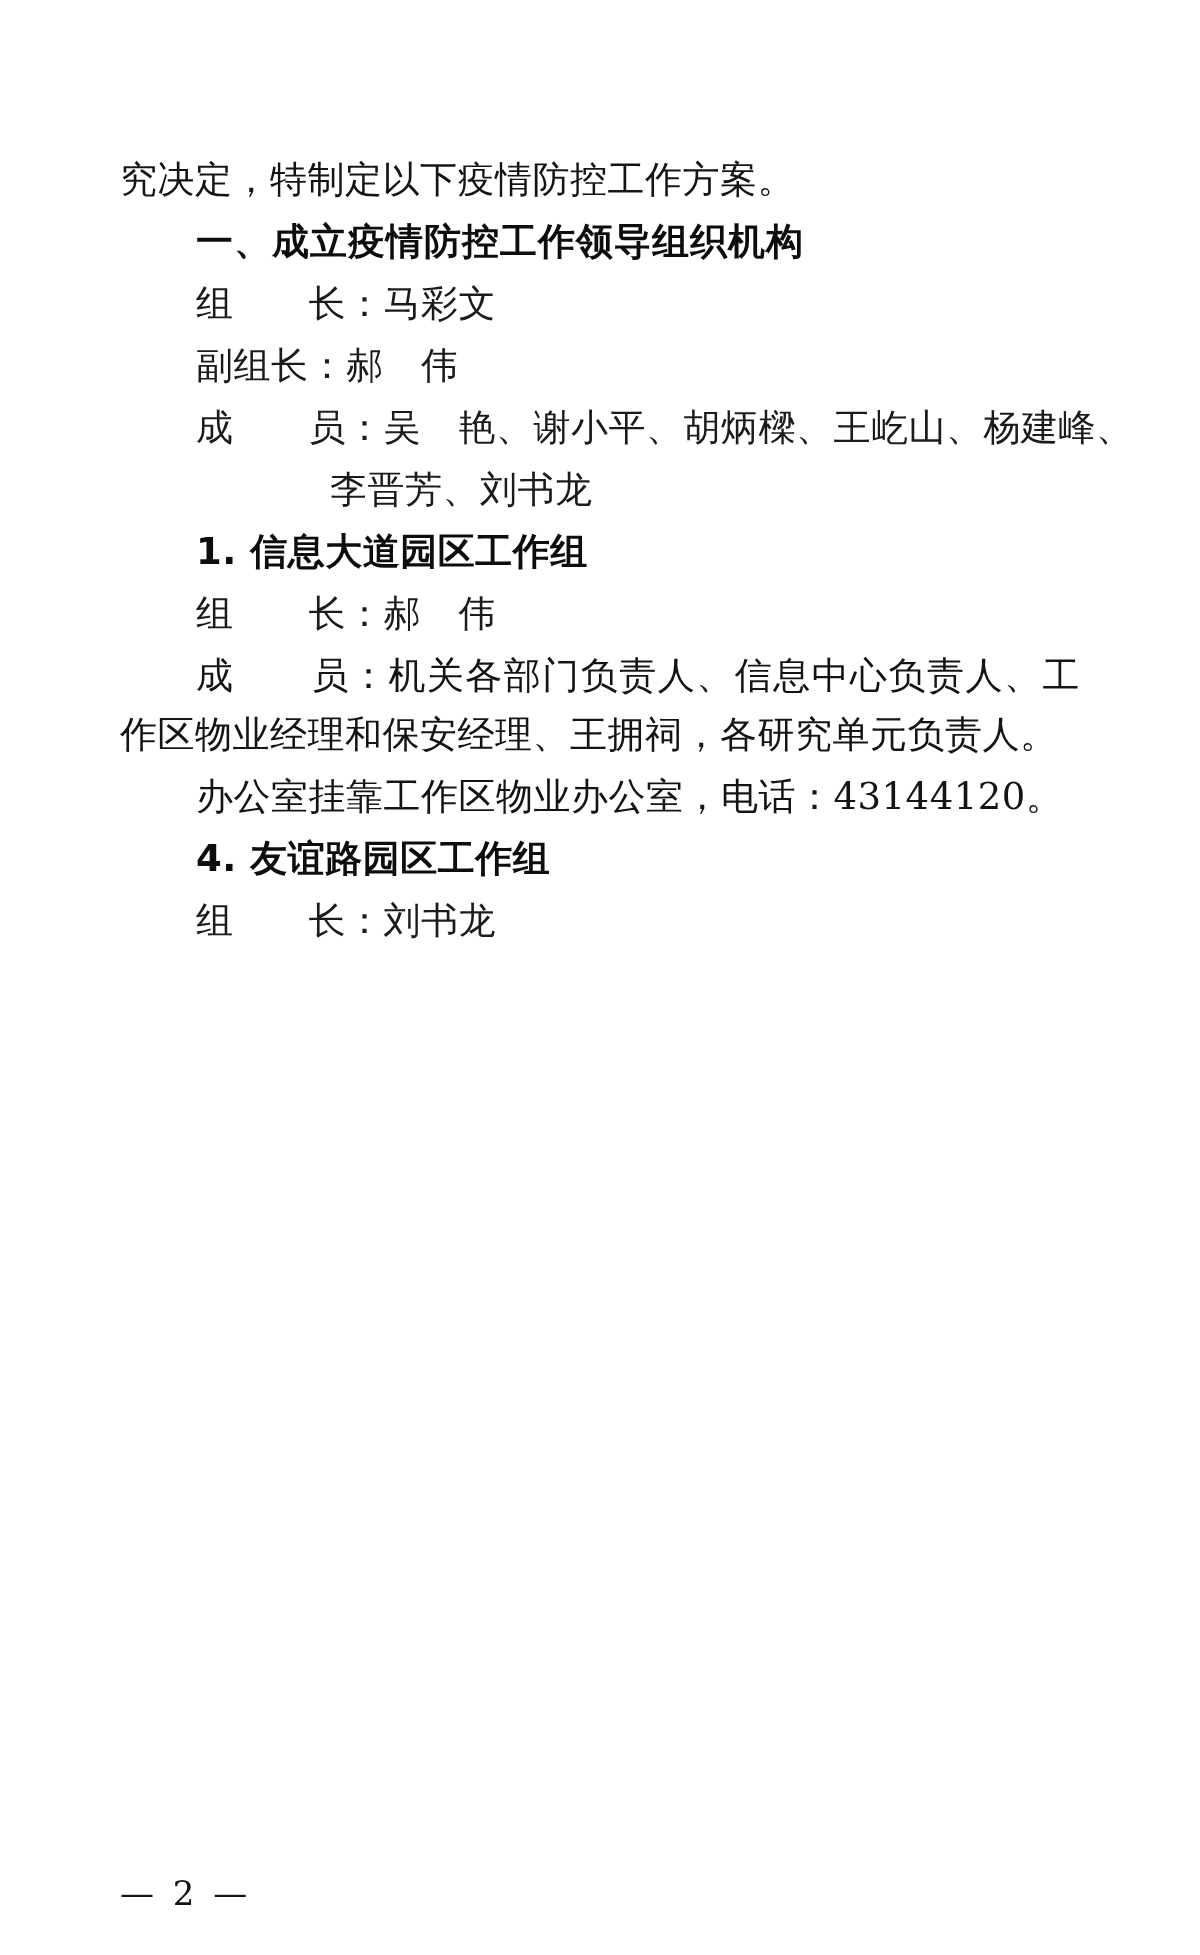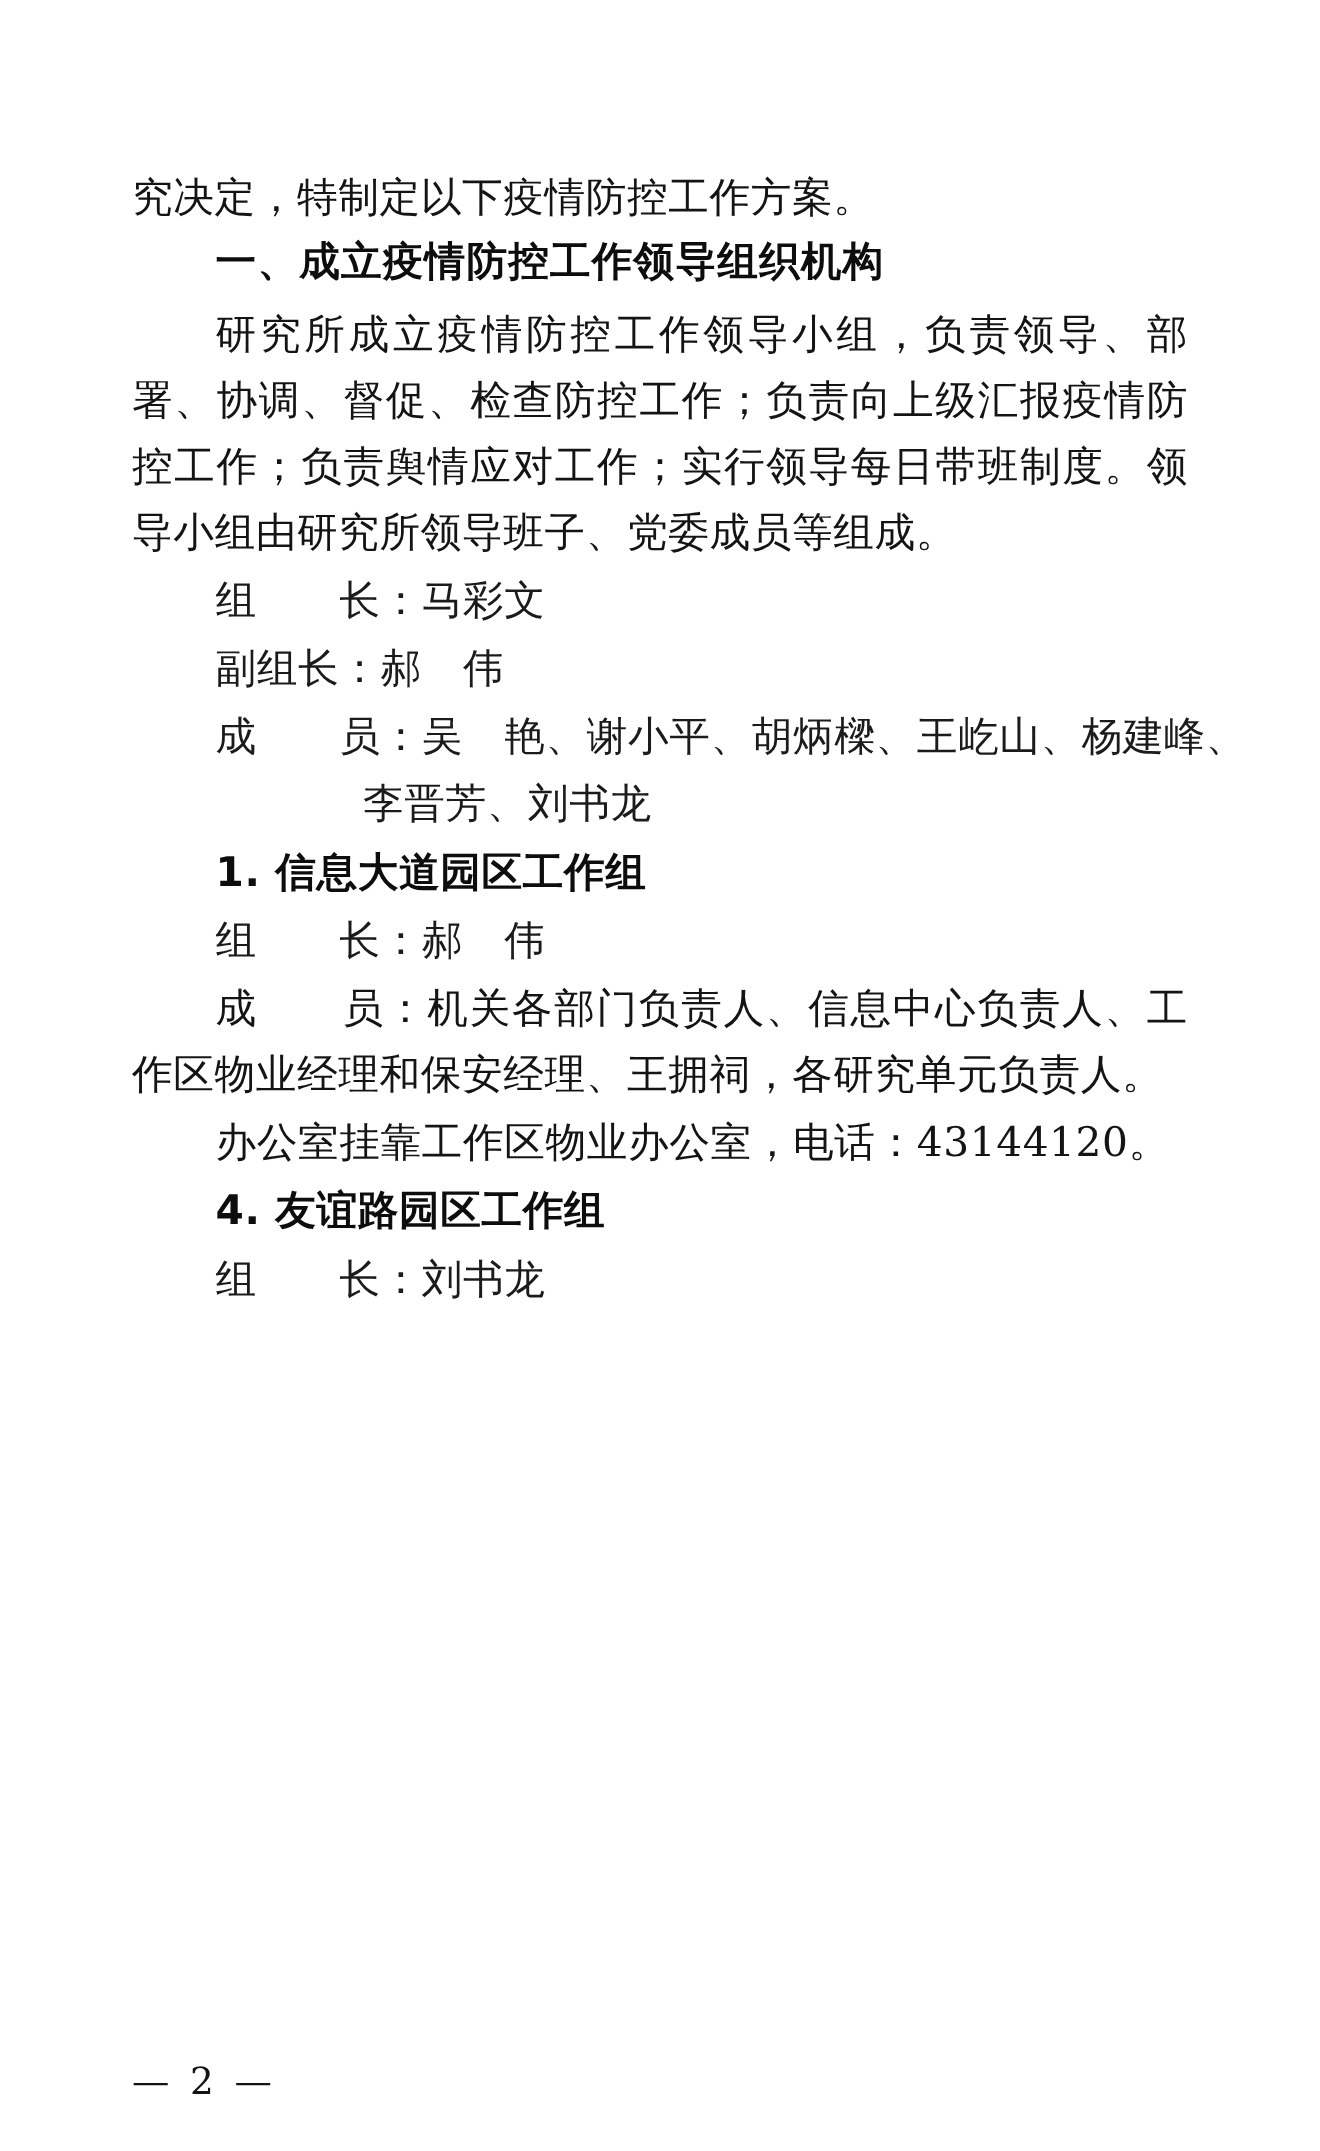--- a/index.html
+++ b/index.html
@@ -31,21 +31,21 @@
     letter-spacing: 0.5px;
     margin: 0 0 2px 0;
     text-align: justify;
     text-justify: inter-ideograph;
     color: #141414;
   }
   .indent {
     text-indent: 76px;
   }
   .heading {
-    font-family: Liberation Mono, monospace;
+    font-family: Liberation Serif, serif;
     font-weight: bold;
     font-size: 37px;
     line-height: 1.62;
     margin: 0 0 2px 0;
     text-indent: 76px;
     letter-spacing: 1px;
     color: #0d0d0d;
   }
   .subheading {
     font-family: "DejaVu Sans", "Liberation Sans", sans-serif;
@@ -86,21 +86,20 @@
 </head>
 <body>
 
 <div class="page">
   <div class="doc-body">
 
     <p class="para">究决定，特制定以下疫情防控工作方案。</p>
 
     <p class="heading">一、成立疫情防控工作领导组织机构</p>
 
-    <p class="para indent">研究所成立疫情防控工作领导小组，负责领导、部署、协调、督促、检查防控工作；负责向上级汇报疫情防控工作；负责舆情应对工作；实行领导每日带班制度。领导小组由研究所领导班子、党委成员等组成。</p>
 
     <p class="roster-line">组　　长：马彩文</p>
 
     <p class="roster-line">副组长：郝　伟</p>
 
     <p class="roster-line">成　　员：吴　艳、谢小平、胡炳樑、王屹山、杨建峰、</p>
 
     <p class="roster-cont">李晋芳、刘书龙</p>
 
 

